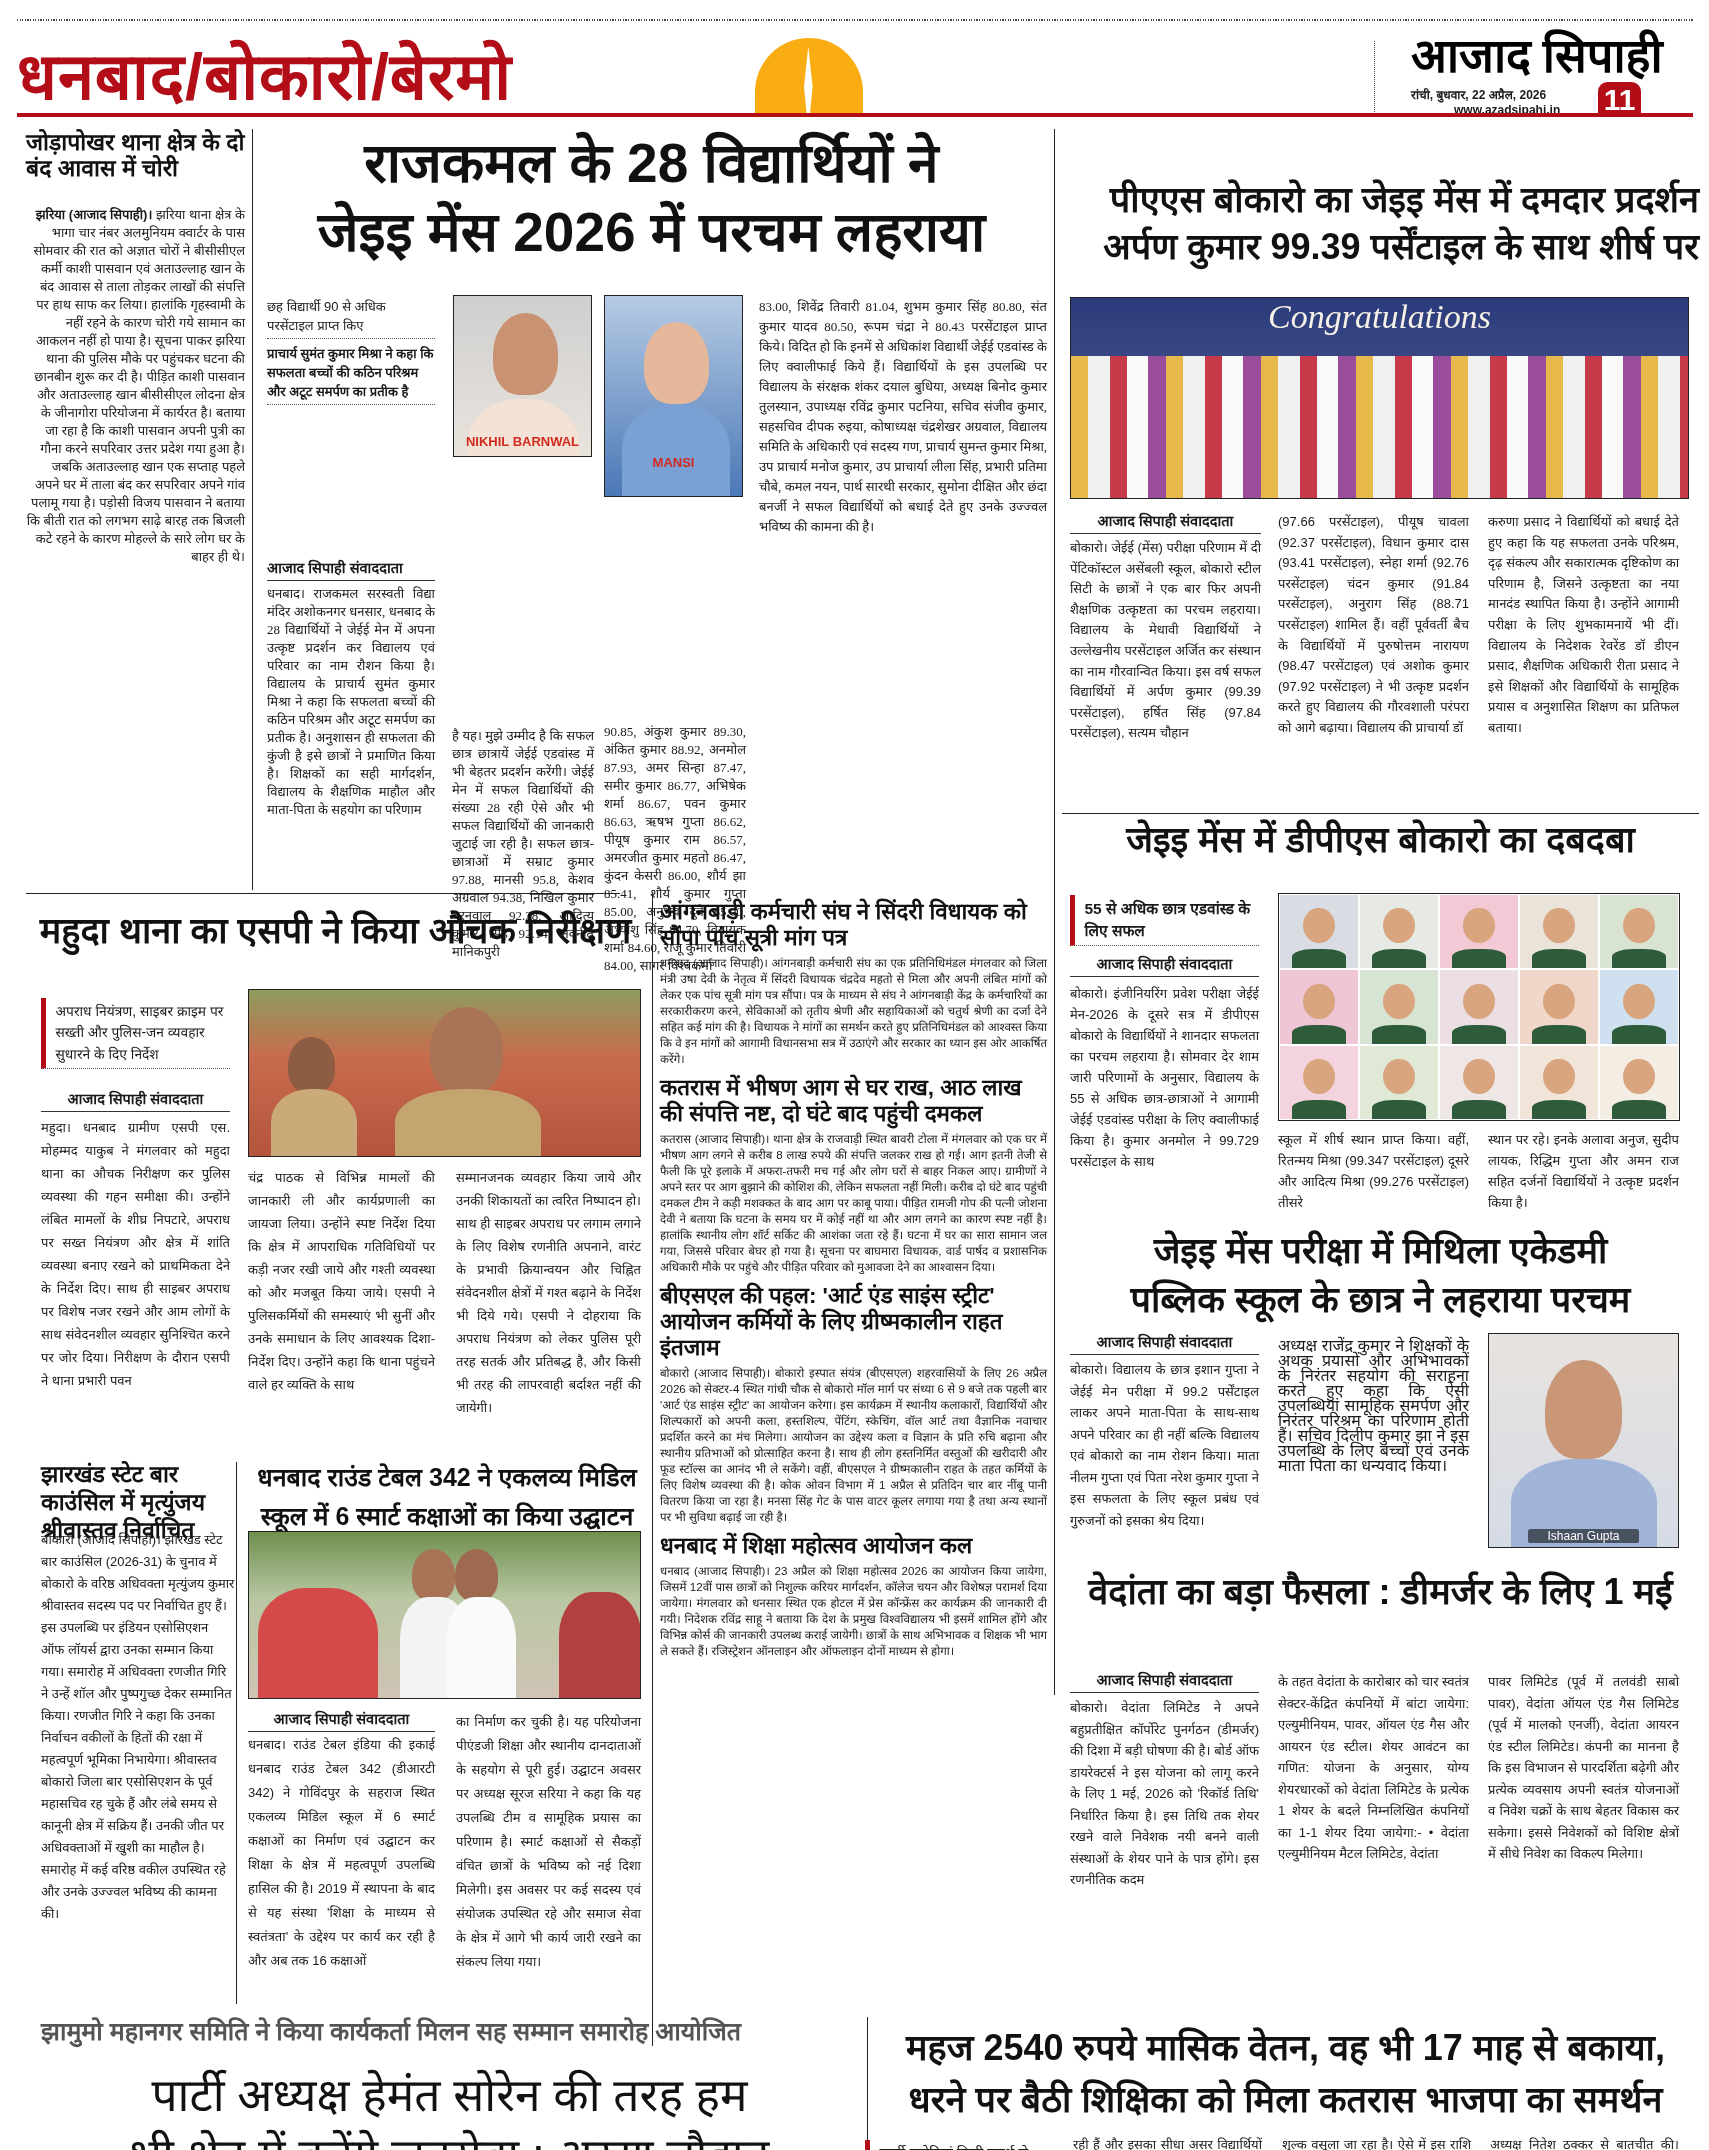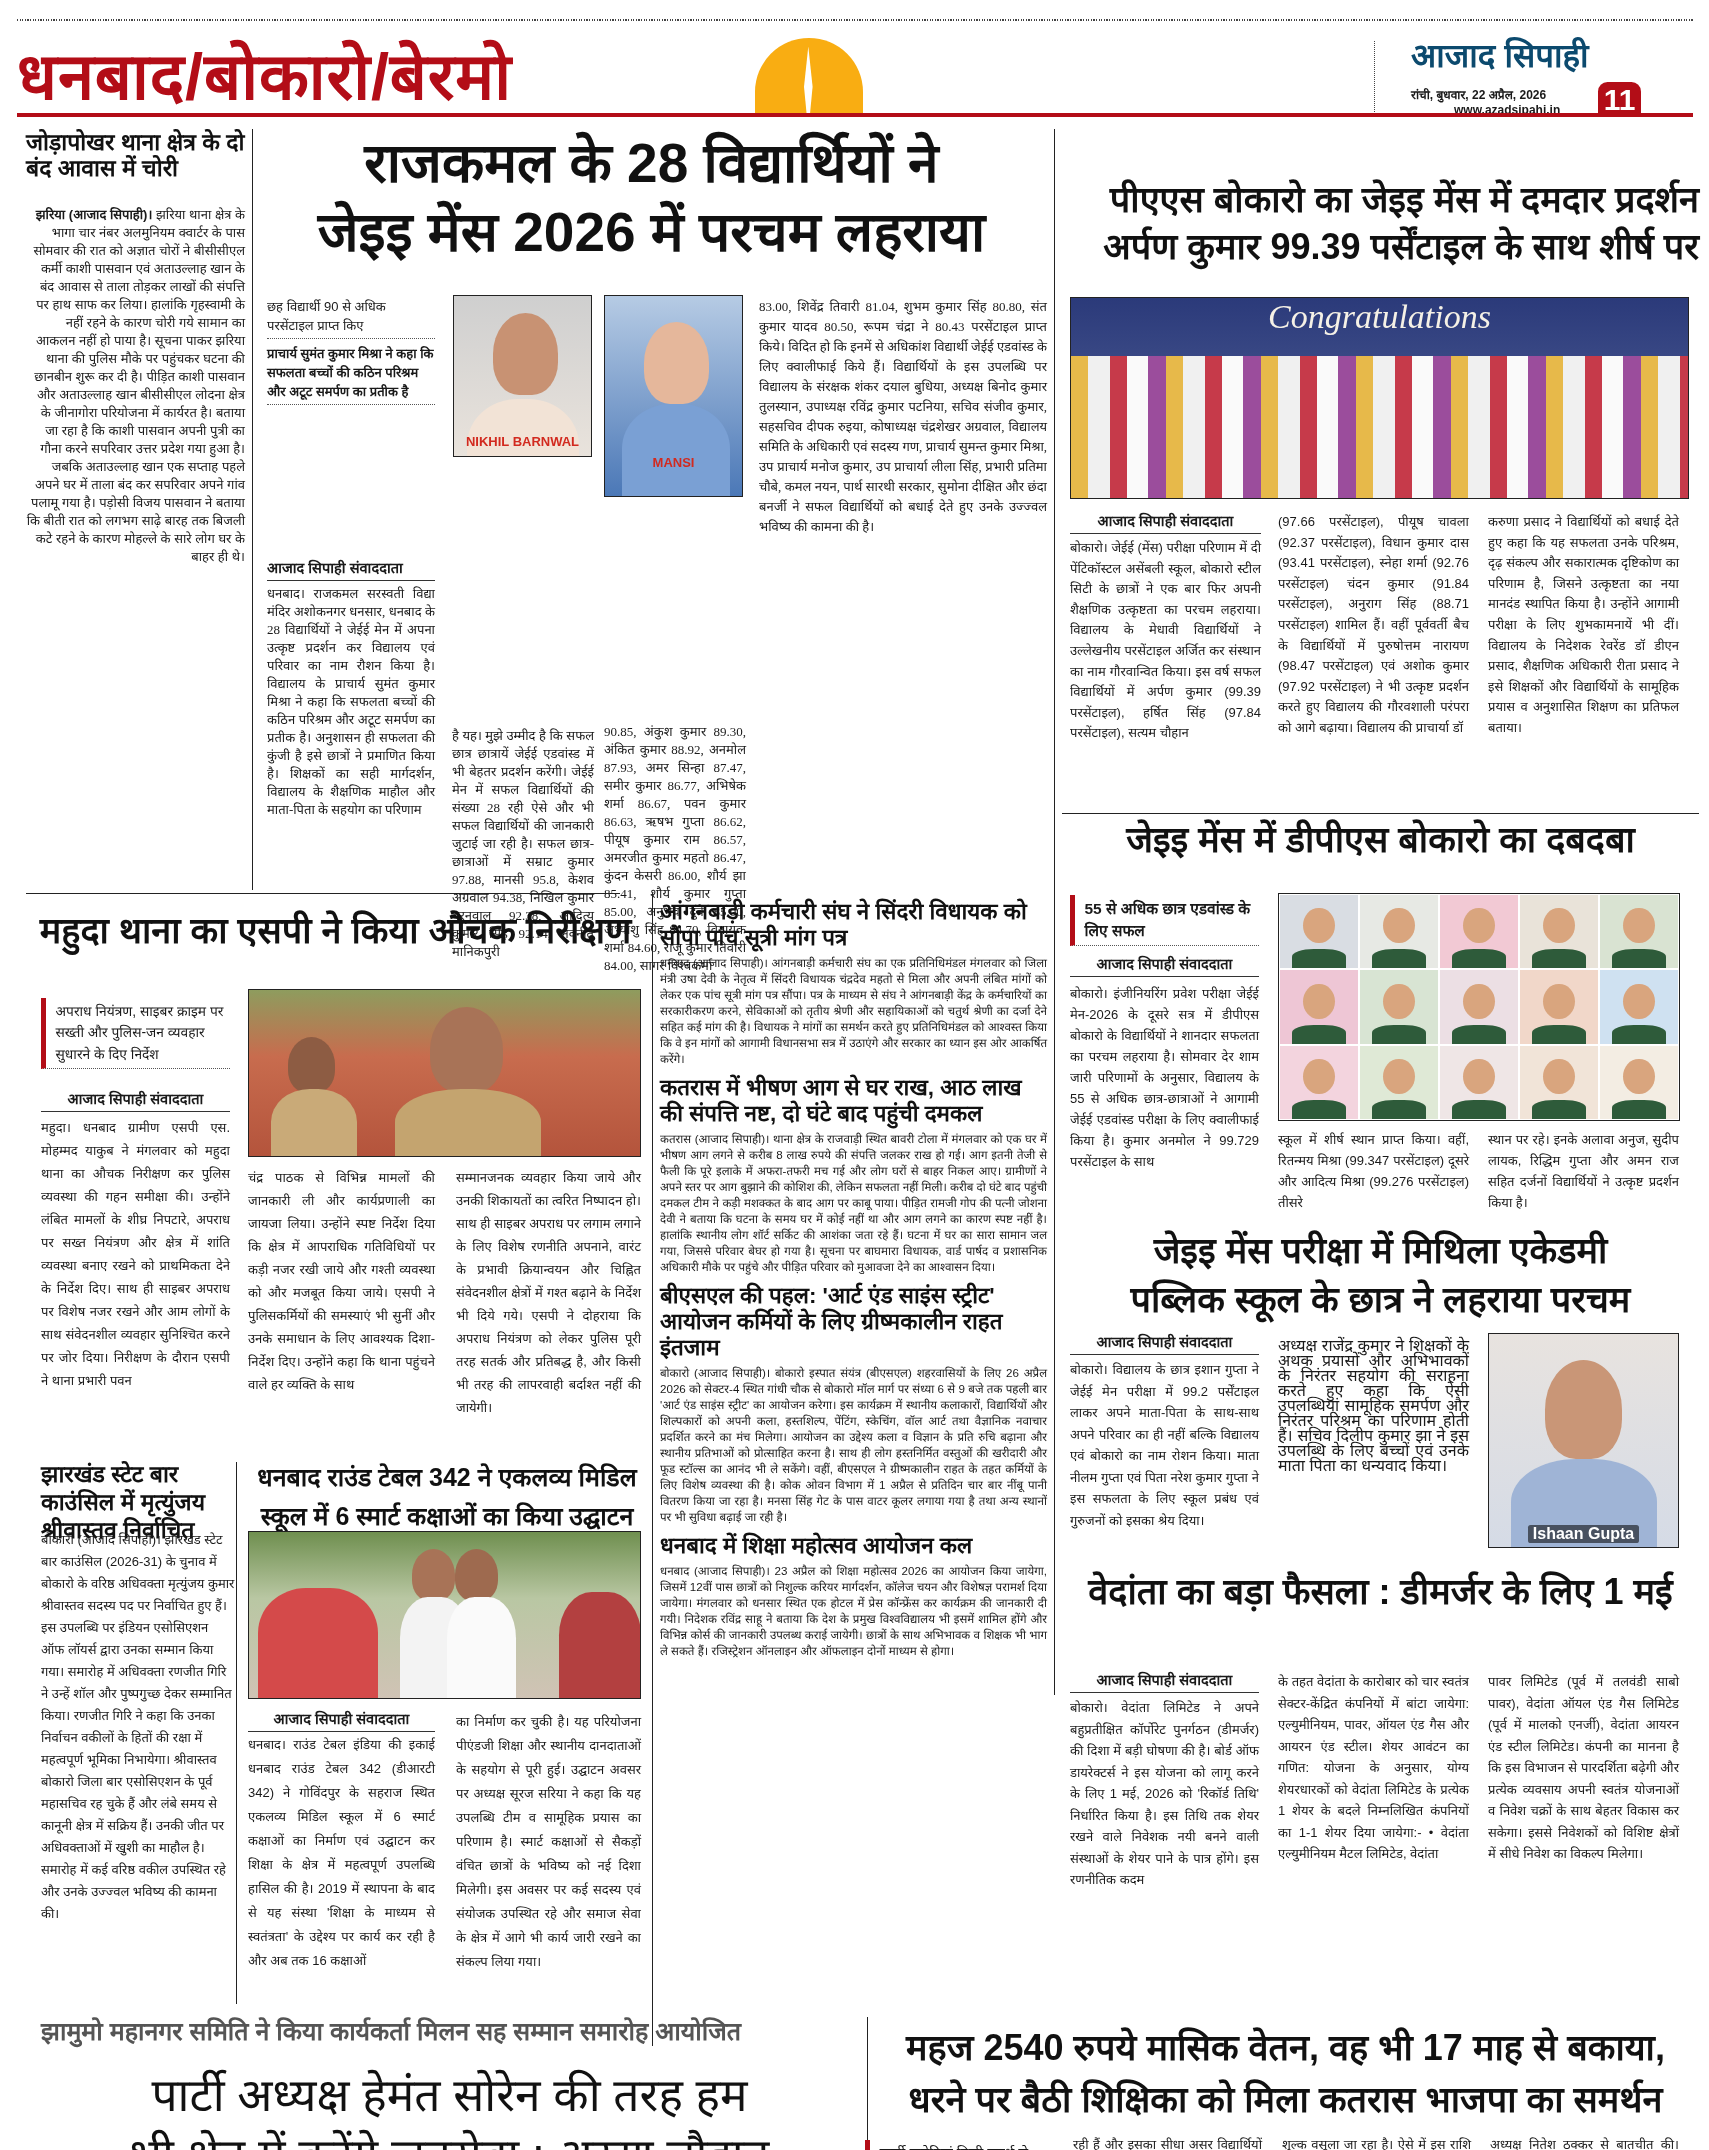--- a/index.html
+++ b/index.html
@@ -4,21 +4,21 @@
 <style>
 *{box-sizing:border-box;margin:0;padding:0}
 html,body{background:#fff}
 body{width:1710px;height:2693px;position:relative;font-family:"DejaVu Sans","Liberation Sans",sans-serif;color:#1a1a1a;overflow:hidden}
 .abs{position:absolute}
 .dotline{position:absolute;left:17px;right:17px;top:19.4px;height:1.7px;background:repeating-linear-gradient(90deg,#444 0 1.3px,transparent 1.3px 2.6px)}
 .mast-section{position:absolute;left:17px;top:34px;font-family:"Liberation Sans",sans-serif;font-weight:bold;font-size:65px;color:#b30d17;letter-spacing:0.9px;line-height:86px}
 .pen{position:absolute;left:755px;top:38px;width:108px;height:75px;background:#f9ad12;border-radius:54px 54px 0 0}
 .pen .nib{position:absolute;left:49px;top:8.6px;width:8.6px;height:67px;background:#fff;clip-path:polygon(50% 0,100% 60%,70% 100%,30% 100%,0 60%)}
 .redrule{position:absolute;left:17px;right:17px;top:113px;height:4.3px;background:#b30d17}
-.brand{position:absolute;left:1411px;top:30px;font-family:Liberation Sans, sans-serif;font-weight:bold;font-size:33px;color:#0c4a6e;line-height:52px}
+.brand{position:absolute;left:1411px;top:30px;font-family:Liberation Serif, serif;font-weight:bold;font-size:47px;color:#000000;line-height:52px}
 .brand-date{position:absolute;left:1411px;top:86px;font-size:12px;font-weight:bold;font-family:Liberation Sans, sans-serif}
 .brand-url{position:absolute;left:1454px;top:103px;font-size:12px;font-weight:bold;font-family:"Liberation Sans",sans-serif}
 .pageno{position:absolute;left:1598px;top:82px;width:43px;height:35px;background:#b30d17;color:#fff;font-weight:bold;font-size:30px;text-align:center;border-radius:9.5px 9.5px 0 0;line-height:36px;font-family:"Liberation Sans",sans-serif}
 .vsep{position:absolute;width:0;border-left:1.3px solid #222}
 .hsep{position:absolute;height:0;border-top:1.3px solid #222}
 .head{position:absolute;font-family:"Liberation Sans",sans-serif;font-weight:bold;color:#111;line-height:1.15}
 .body{position:absolute;font-family:"Liberation Serif",serif;font-size:13.8px;line-height:19px;text-align:justify;color:#1a1a1a}
 .body.sans{font-family:"Liberation Sans",sans-serif;font-size:13px;line-height:18px}
 .body b{font-weight:bold}
 .byline{font-family:"Liberation Sans",sans-serif;font-weight:bold;font-size:14.6px;padding-bottom:3.4px;border-bottom:0.9px solid #333;margin-bottom:4.3px;text-align:center}
@@ -129,21 +129,21 @@
   <div>पब्लिक स्कूल के छात्र ने लहराया परचम</div>
 </div>
 <div class="abs" style="left:1070px;top:1331px;width:189px">
   <div class="byline">आजाद सिपाही संवाददाता</div>
 </div>
 <div class="body sans" style="left:1070px;top:1359px;width:189px;font-size:13px;line-height:21.5px">बोकारो। विद्यालय के छात्र इशान गुप्ता ने जेईई मेन परीक्षा में 99.2 पर्सेंटाइल लाकर अपने माता-पिता के साथ-साथ अपने परिवार का ही नहीं बल्कि विद्यालय एवं बोकारो का नाम रोशन किया। माता नीलम गुप्ता एवं पिता नरेश कुमार गुप्ता ने इस सफलता के लिए स्कूल प्रबंध एवं गुरुजनों को इसका श्रेय दिया।</div>
 <div class="body sans" style="left:1278px;top:1338px;width:191px;font-size:16px;line-height:15px">अध्यक्ष राजेंद्र कुमार ने शिक्षकों के अथक प्रयासों और अभिभावकों के निरंतर सहयोग की सराहना करते हुए कहा कि ऐसी उपलब्धियां सामूहिक समर्पण और निरंतर परिश्रम का परिणाम होती हैं। सचिव दिलीप कुमार झा ने इस उपलब्धि के लिए बच्चों एवं उनके माता पिता का धन्यवाद किया।</div>
 <div class="photo" style="left:1488px;top:1333px;width:191px;height:215px;background:linear-gradient(#e8e3df,#d5dbe6)">
   <div class="ph-person" style="left:56px;top:26px;width:77px;height:99px;background:#c99677"></div>
   <div class="ph-person" style="left:21.5px;top:125px;width:146px;height:95px;background:#9fb4d6;border-radius:45% 45% 0 0"></div>
-  <div class="cap" style="color:#fff;font-weight:bold;font-size:16px;background:rgba(0,0,0,.55);left:39px;right:39px;bottom:4.3px;border-radius:2.6px">Ishaan Gupta</div>
+  <div class="cap" style="color:#fff;font-weight:normal;font-size:12px;background:rgba(0,0,0,.55);left:39px;right:39px;bottom:4.3px;border-radius:2.6px">Ishaan Gupta</div>
 </div>
 
 <div class="head" style="left:1062px;top:1566px;width:637px;font-size:36px;text-align:center;line-height:52px">
   <div>वेदांता का बड़ा फैसला : डीमर्जर के लिए 1 मई</div>
 </div>
 <div class="abs" style="left:1070px;top:1669px;width:189px">
   <div class="byline">आजाद सिपाही संवाददाता</div>
 </div>
 <div class="body sans" style="left:1070px;top:1697px;width:189px;font-size:13px;line-height:21.5px">बोकारो। वेदांता लिमिटेड ने अपने बहुप्रतीक्षित कॉर्पोरेट पुनर्गठन (डीमर्जर) की दिशा में बड़ी घोषणा की है। बोर्ड ऑफ डायरेक्टर्स ने इस योजना को लागू करने के लिए 1 मई, 2026 को 'रिकॉर्ड तिथि' निर्धारित किया है। इस तिथि तक शेयर रखने वाले निवेशक नयी बनने वाली संस्थाओं के शेयर पाने के पात्र होंगे। इस रणनीतिक कदम</div>
 <div class="body sans" style="left:1278px;top:1671px;width:191px;font-size:13px;line-height:21.5px">के तहत वेदांता के कारोबार को चार स्वतंत्र सेक्टर-केंद्रित कंपनियों में बांटा जायेगा: एल्युमीनियम, पावर, ऑयल एंड गैस और आयरन एंड स्टील। शेयर आवंटन का गणित: योजना के अनुसार, योग्य शेयरधारकों को वेदांता लिमिटेड के प्रत्येक 1 शेयर के बदले निम्नलिखित कंपनियों का 1-1 शेयर दिया जायेगा:- • वेदांता एल्युमीनियम मैटल लिमिटेड, वेदांता</div>

